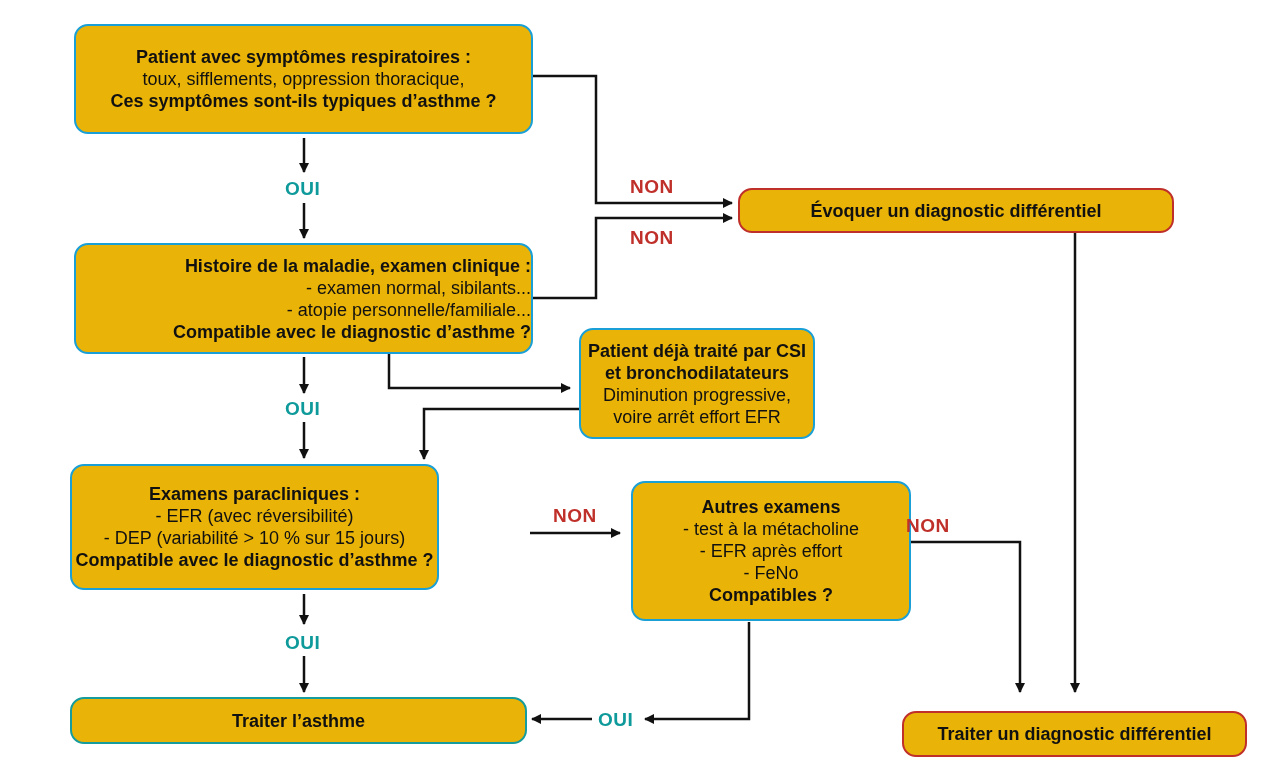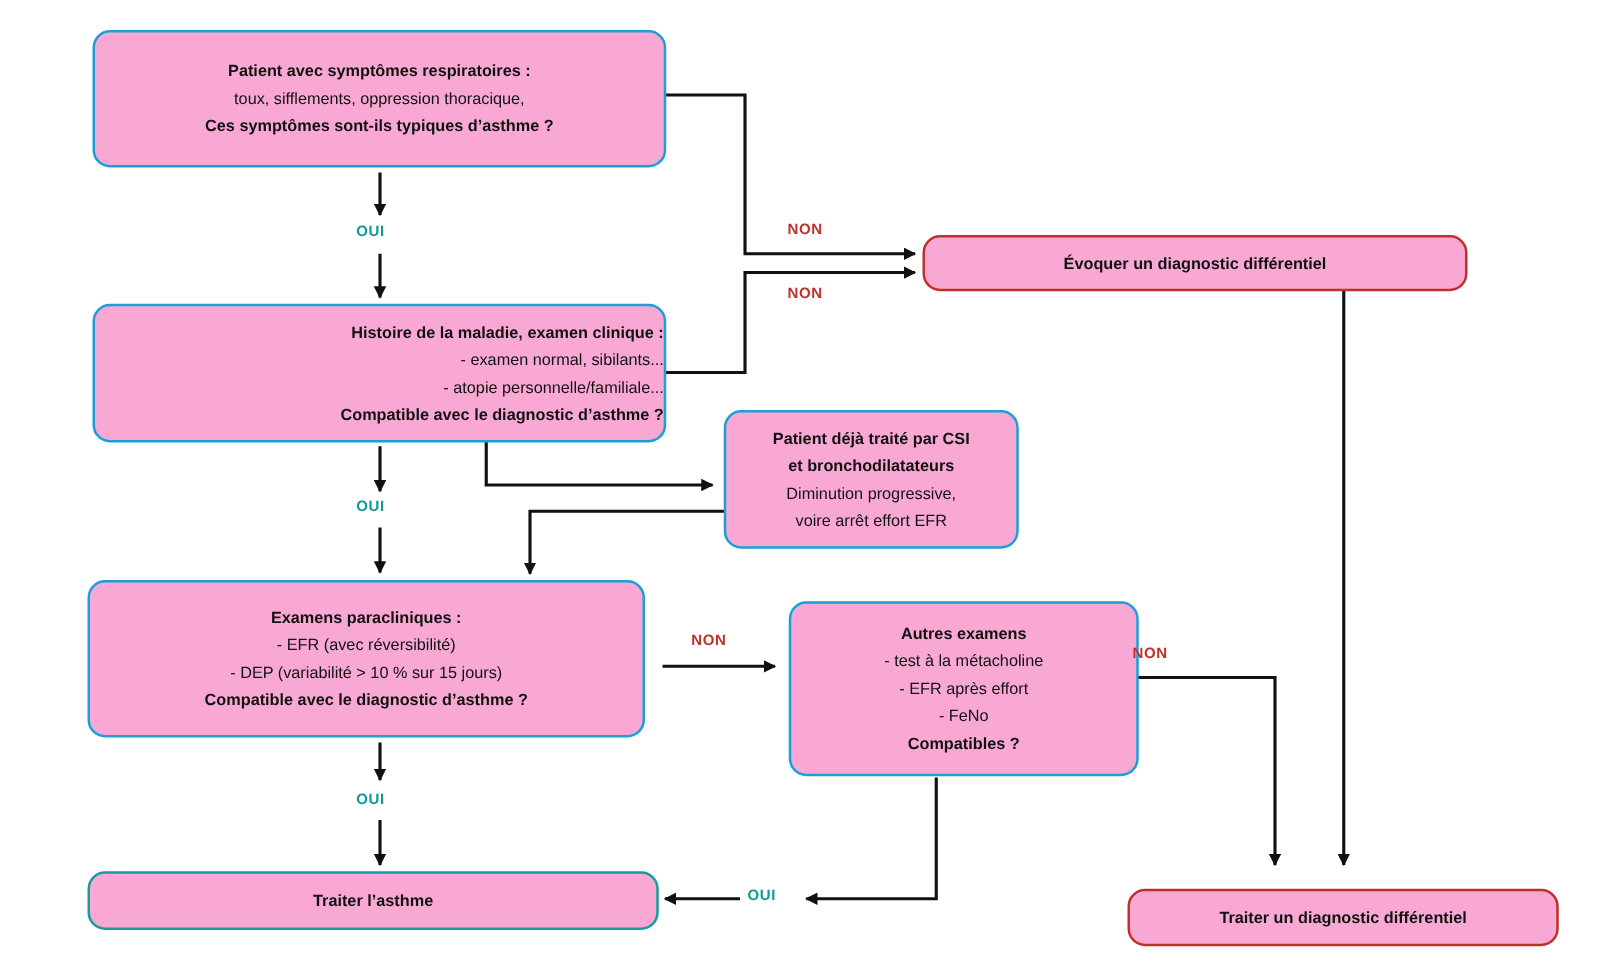--- a/index.html
+++ b/index.html
@@ -1,25 +1,25 @@
 <!DOCTYPE html>
 <html><head>
 <meta charset="utf-8">
 <style>
   html, body { margin: 0; padding: 0; background: #ffffff; }
   body { width: 1280px; height: 776px; position: relative; overflow: hidden;
          font-family: "Liberation Sans", "DejaVu Sans", sans-serif; color: #111; }
-  .box { position: absolute; box-sizing: border-box; border-radius: 14px; background: #f9a8d4;
+  .box { position: absolute; box-sizing: border-box; border-radius: 14px; background: #eab308;
          display: flex; flex-direction: column; align-items: center; justify-content: center;
-         text-align: center; font-size: 13px; line-height: 22px; }
+         text-align: center; font-size: 18px; line-height: 22px; }
   .blue { border: 2.5px solid #1aa0d6; }
   .teal { border: 2.5px solid #169c9c; }
   .red  { border: 2.5px solid #c0302a; }
   .b { font-weight: bold; }
-  .lbl { position: absolute; font-weight: bold; font-size: 12px; letter-spacing: 0.5px; }
+  .lbl { position: absolute; font-weight: bold; font-size: 19px; letter-spacing: 0.5px; }
   .oui { color: #0e9a9a; }
   .non { color: #c0302a; }
   svg.wires { position: absolute; left: 0; top: 0; }
 </style>
 </head>
 <body>
 
 <svg class="wires" width="1280" height="776">
   <defs>
     <marker id="ah" markerWidth="10" markerHeight="10" refX="9" refY="5" orient="auto" markerUnits="userSpaceOnUse">
@@ -69,21 +69,21 @@
   <div class="b">Compatible avec le diagnostic d’asthme ?</div>
 </div>
 
 <div class="box blue" style="left:579px; top:328px; width:236px; height:111px;">
   <div class="b">Patient déjà traité par CSI</div>
   <div class="b">et bronchodilatateurs</div>
   <div>Diminution progressive,</div>
   <div>voire arrêt effort EFR</div>
 </div>
 
-<div class="box blue" style="left:70px; top:464px; width:446px; height:126px;">
+<div class="box blue" style="left:70px; top:464px; width:369px; height:126px;">
   <div class="b">Examens paracliniques :</div>
   <div>- EFR (avec réversibilité)</div>
   <div>- DEP (variabilité &gt; 10 % sur 15 jours)</div>
   <div class="b">Compatible avec le diagnostic d’asthme ?</div>
 </div>
 
 <div class="box blue" style="left:631px; top:481px; width:280px; height:140px;">
   <div class="b">Autres examens</div>
   <div>- test à la métacholine</div>
   <div>- EFR après effort</div>

